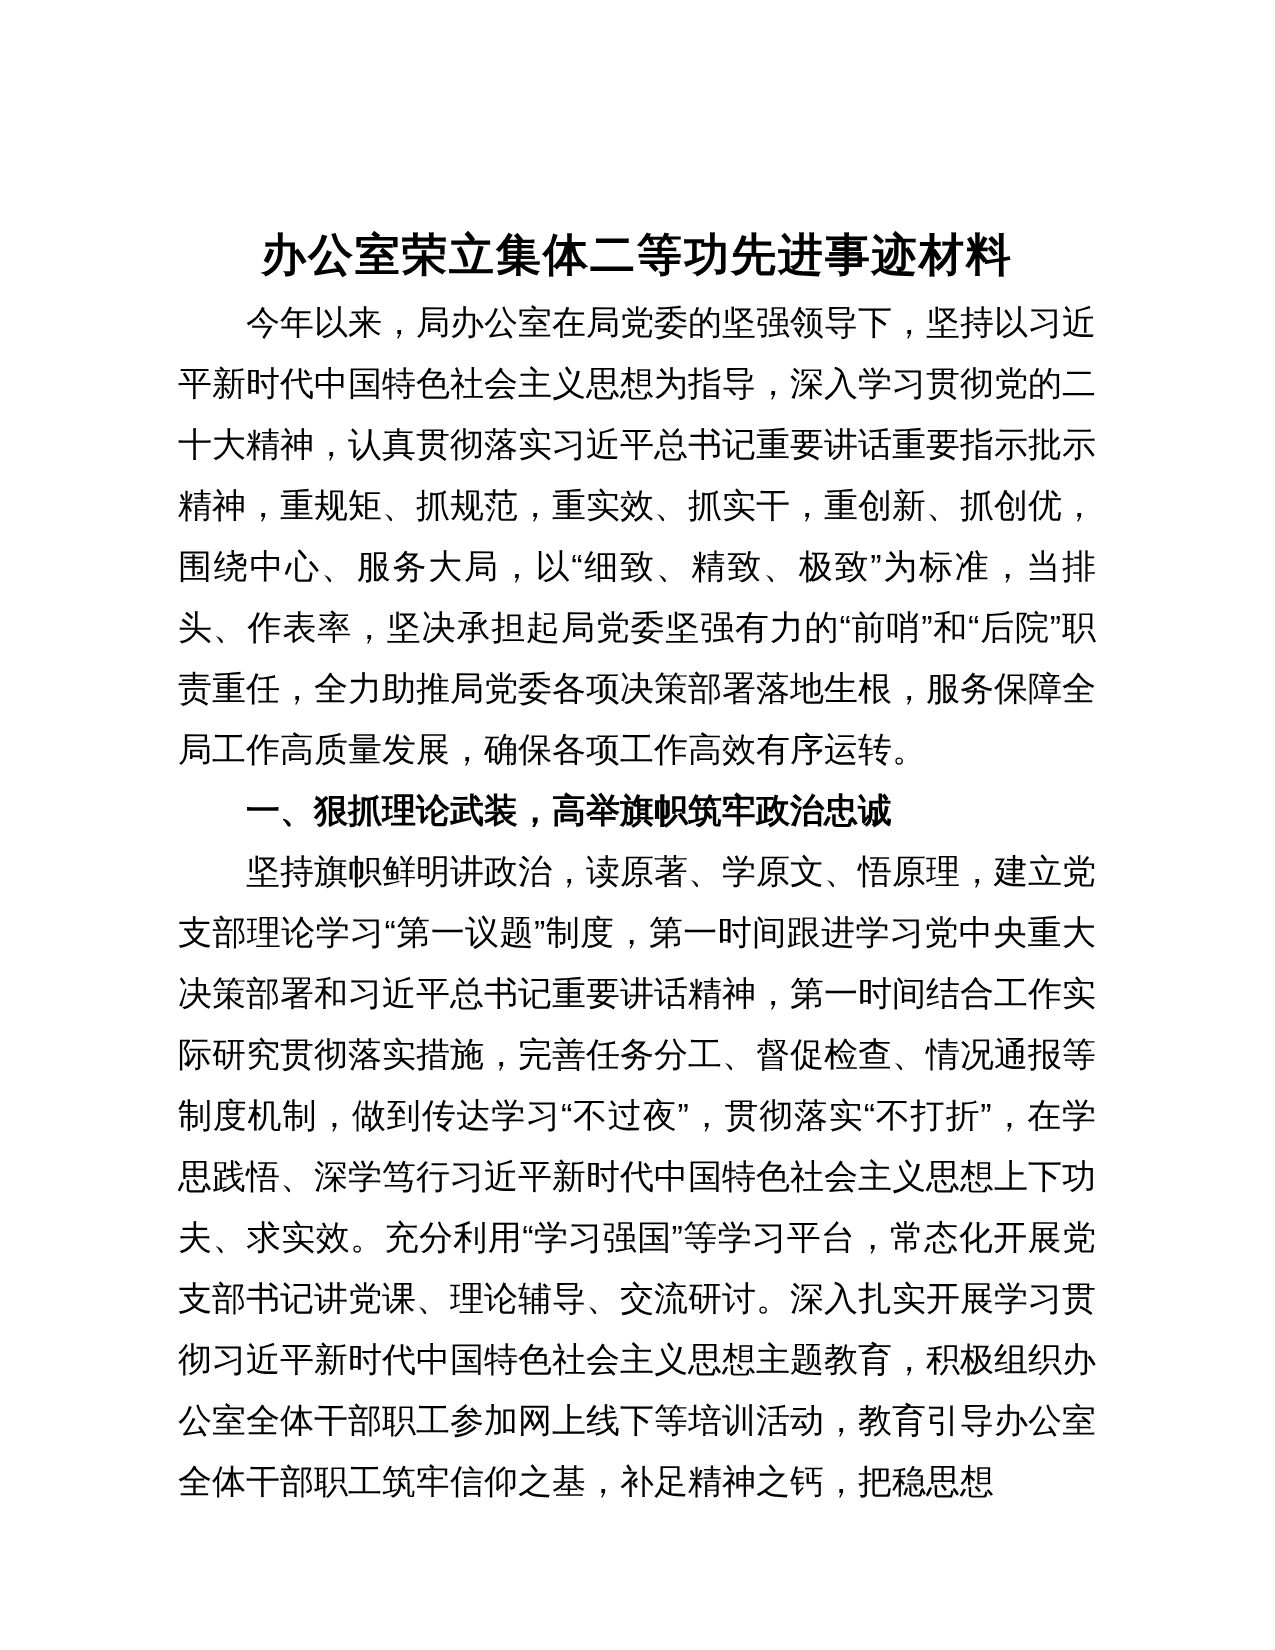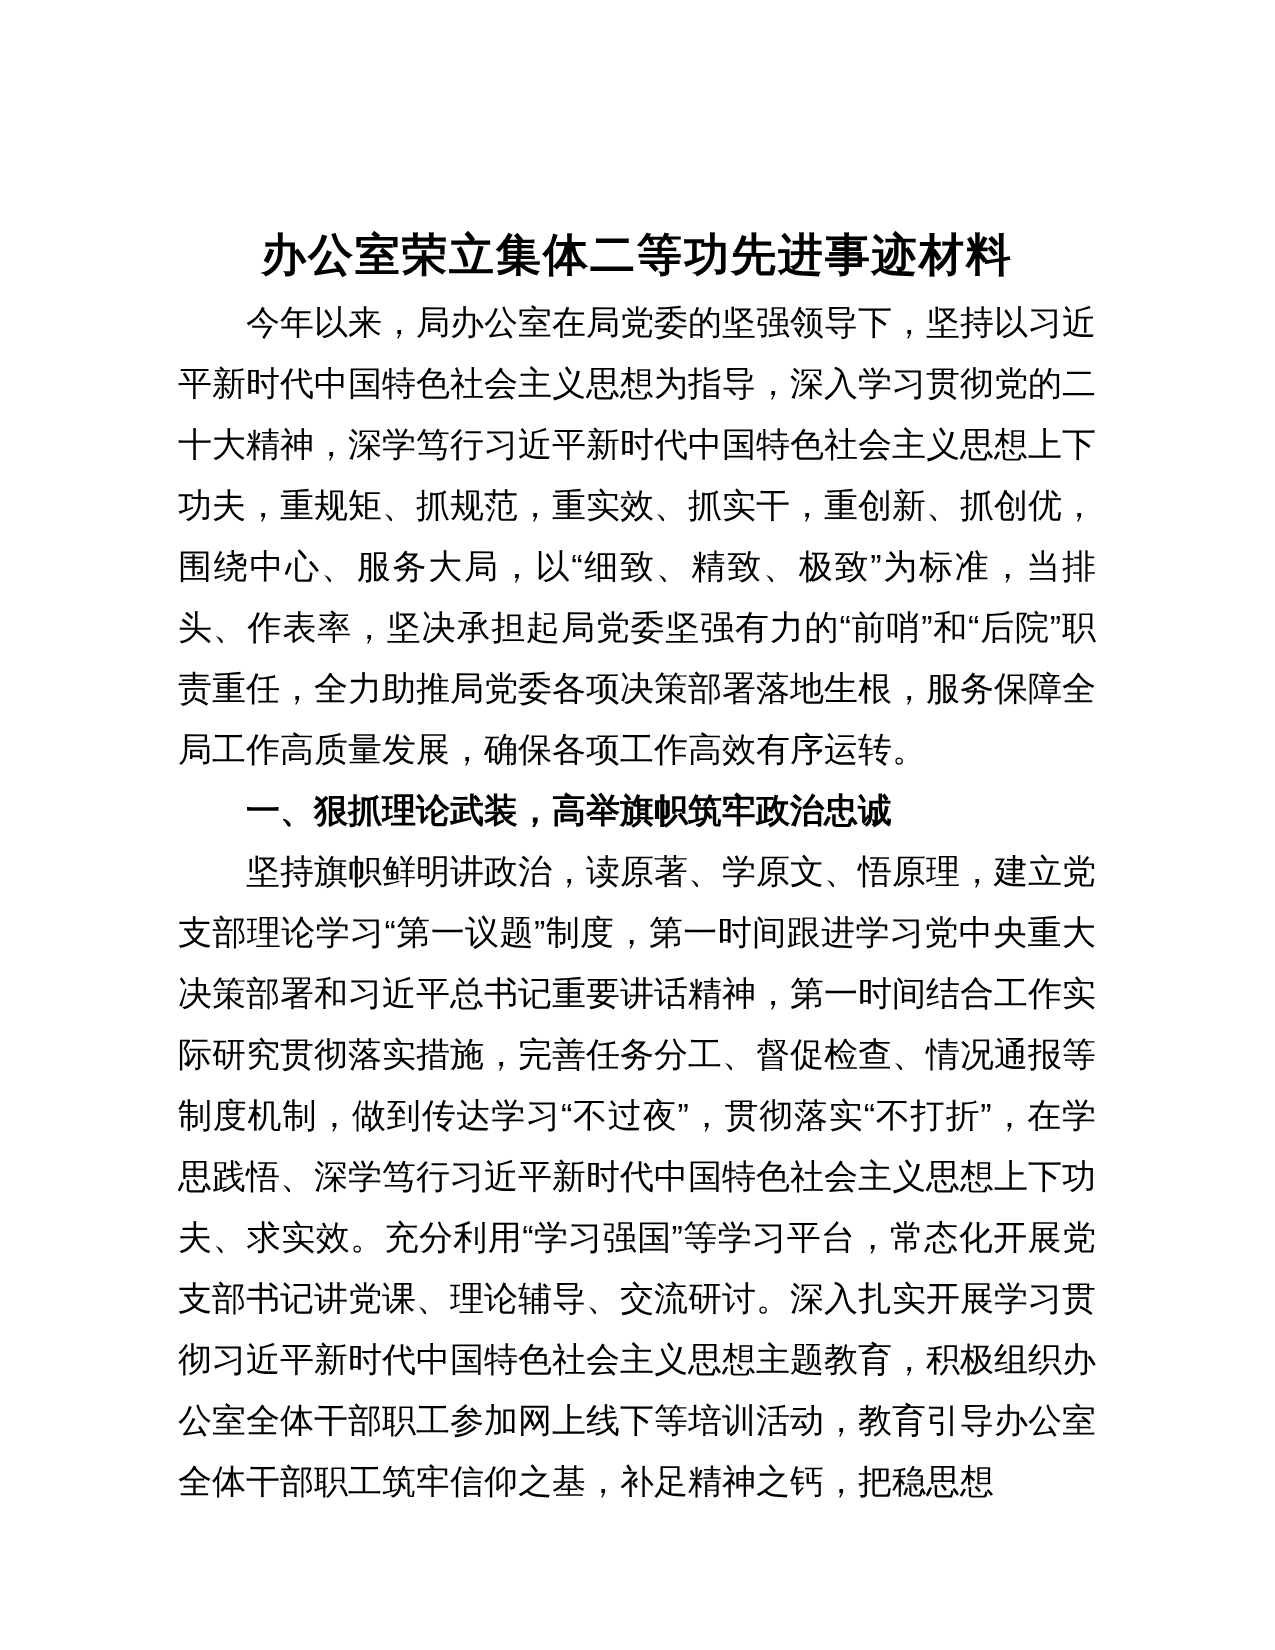--- a/index.html
+++ b/index.html
@@ -44,18 +44,18 @@
     font-weight: 700; 
   }
 </style>
 </head>
 <body>
 
 <div class="page">
   <div class="doc">
     <h1 class="doc-title">办公室荣立集体二等功先进事迹材料</h1>
     <div id="paragraphs">
-        <p class="para">今年以来，局办公室在局党委的坚强领导下，坚持以习近平新时代中国特色社会主义思想为指导，深入学习贯彻党的二十大精神，深学笃行习近平新时代中国特色社会主义思想上下功夫，重规矩、抓规范，重实效、抓实干，重创新、抓创优，围绕中心、服务大局，以“细致、精致、极致”为标准，当排头、作表率，坚决承担起局党委坚强有力的“前哨”和“后院”职责重任，全力助推局党委各项决策部署落地生根，服务保障全局工作高质量发展，确保各项工作高效有序运转。</p>
+        <p class="para">今年以来，局办公室在局党委的坚强领导下，坚持以习近平新时代中国特色社会主义思想为指导，深入学习贯彻党的二十大精神，认真贯彻落实习近平总书记重要讲话重要指示批示精神，重规矩、抓规范，重实效、抓实干，重创新、抓创优，围绕中心、服务大局，以“细致、精致、极致”为标准，当排头、作表率，坚决承担起局党委坚强有力的“前哨”和“后院”职责重任，全力助推局党委各项决策部署落地生根，服务保障全局工作高质量发展，确保各项工作高效有序运转。</p>
         <p class="para heading">一、狠抓理论武装，高举旗帜筑牢政治忠诚</p>
         <p class="para">坚持旗帜鲜明讲政治，读原著、学原文、悟原理，建立党支部理论学习“第一议题”制度，第一时间跟进学习党中央重大决策部署和习近平总书记重要讲话精神，第一时间结合工作实际研究贯彻落实措施，完善任务分工、督促检查、情况通报等制度机制，做到传达学习“不过夜”，贯彻落实“不打折”，在学思践悟、深学笃行习近平新时代中国特色社会主义思想上下功夫、求实效。充分利用“学习强国”等学习平台，常态化开展党支部书记讲党课、理论辅导、交流研讨。深入扎实开展学习贯彻习近平新时代中国特色社会主义思想主题教育，积极组织办公室全体干部职工参加网上线下等培训活动，教育引导办公室全体干部职工筑牢信仰之基，补足精神之钙，把稳思想</p>
       </div>
   </div>
 </div>
 
 </body></html>

